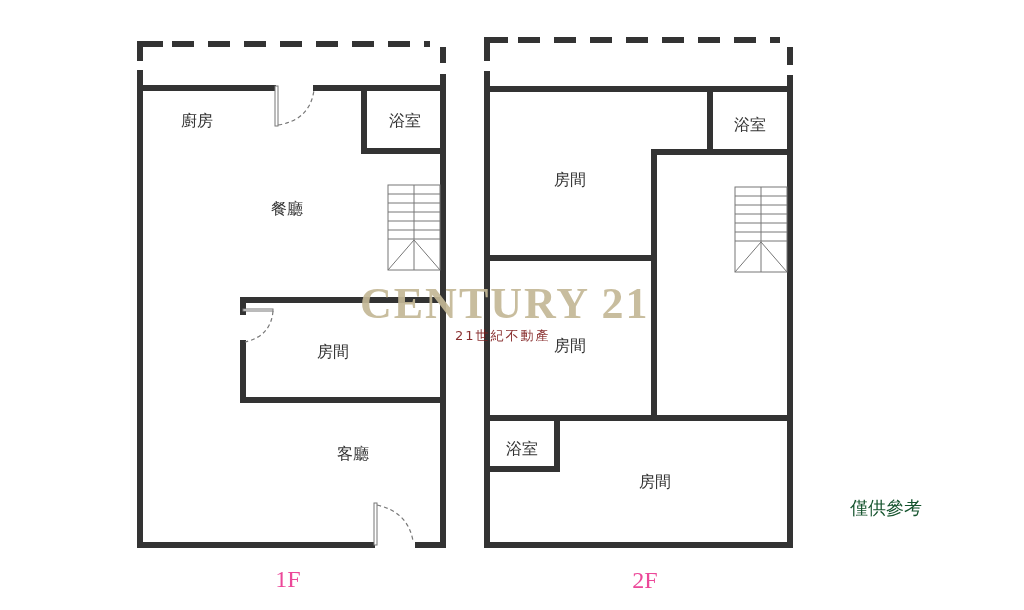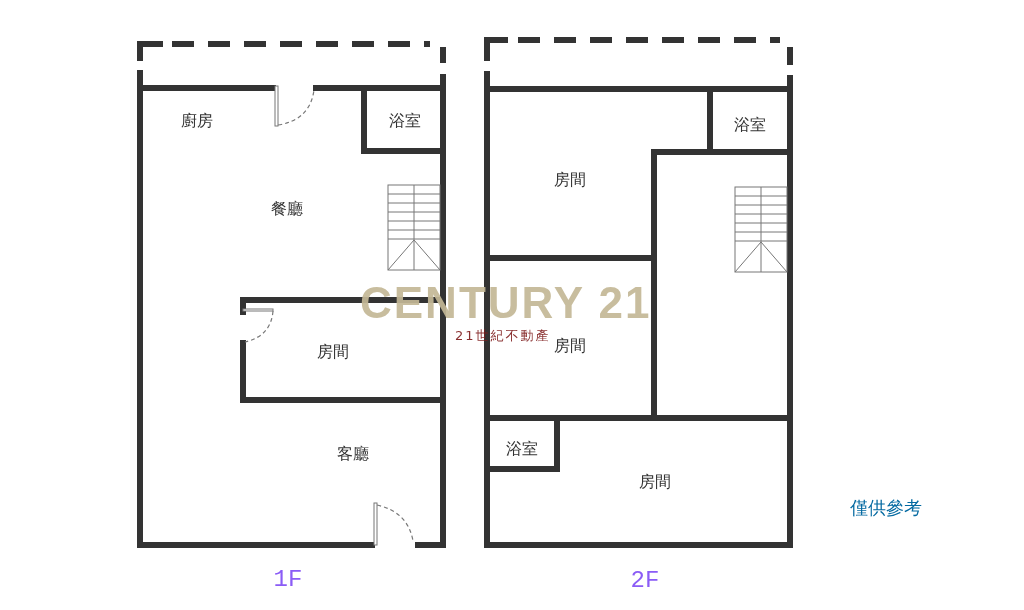--- a/index.html
+++ b/index.html
@@ -3,24 +3,24 @@
 <meta charset="utf-8">
 <style>
   html, body { margin:0; padding:0; background:#ffffff; }
   body { width:1024px; height:610px; position:relative; overflow:hidden; font-family:"DejaVu Sans", sans-serif; }
   svg { position:absolute; left:0; top:0; }
   .wall { stroke:#333333; stroke-width:6; fill:none; stroke-linecap:square; }
   .dash { stroke:#333333; stroke-width:6; fill:none; stroke-dasharray:22 14; }
   .thin { stroke:#777777; stroke-width:1; fill:none; }
   .doorarc { stroke:#777777; stroke-width:1.2; fill:none; stroke-dasharray:4 3; }
   .label { position:absolute; font-size:16px; color:#333333; white-space:nowrap; transform:translate(-50%,-50%); font-family:"DejaVu Sans", sans-serif; }
-  .floor { position:absolute; font-size:24px; color:#8b5cf6; font-family:Liberation Mono, monospace; transform:translate(-50%,-50%); }
-  .wm { position:absolute; left:360px; top:278px; font-family:Liberation Sans, sans-serif; font-weight:bold; font-size:44px; letter-spacing:2px; color:#c4b896; opacity:0.92; }
+  .floor { position:absolute; font-size:24px; color:#ec4899; font-family:Liberation Serif, serif; transform:translate(-50%,-50%); }
+  .wm { position:absolute; left:360px; top:278px; font-family:Liberation Serif, serif; font-weight:bold; font-size:44px; letter-spacing:2px; color:#c4b896; opacity:0.92; }
   .wm-sub { position:absolute; left:455px; top:327px; font-size:13px; color:#7f1d1d; letter-spacing:2px; opacity:0.92; }
-  .note { position:absolute; font-size:18px; color:#0369a1; text-align:center; line-height:26px; }
+  .note { position:absolute; font-size:18px; color:#14532d; text-align:center; line-height:26px; }
 </style>
 </head>
 <body>
 
 <svg width="1024" height="610">
 
   <g>
 
     <path class="wall" d="M140 58 L140 44 L160 44"></path>
     <line class="dash" x1="172" y1="44" x2="430" y2="44"></line>

